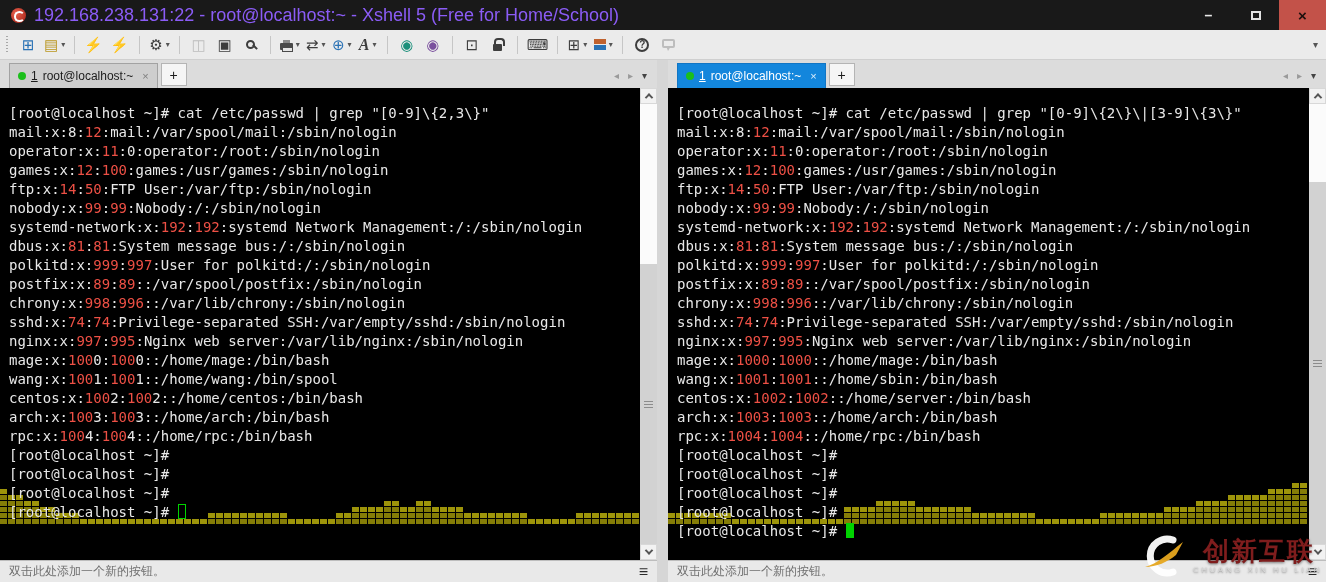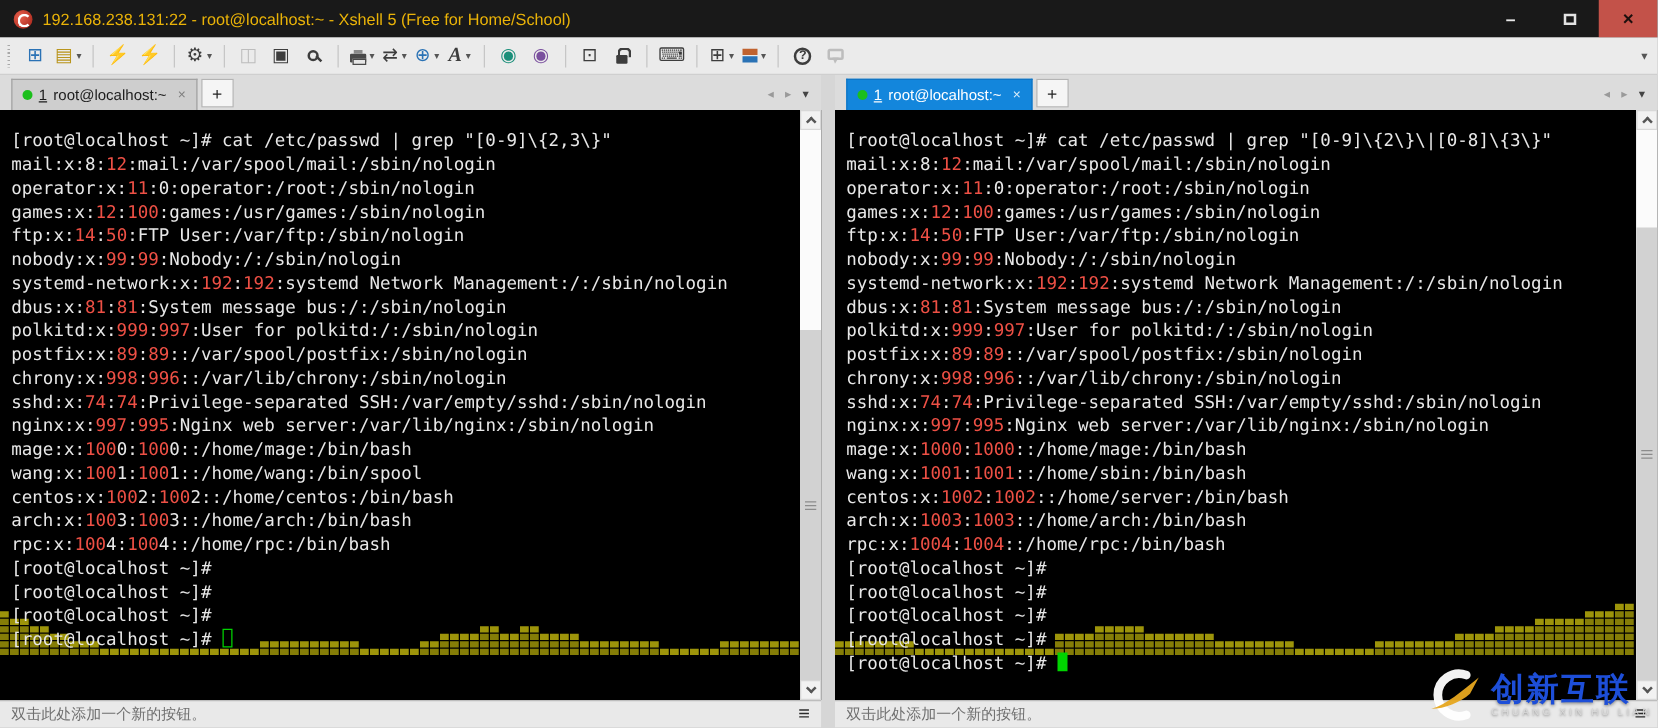--- a/index.html
+++ b/index.html
@@ -6,21 +6,21 @@
   html,body { width:1326px; height:582px; overflow:hidden; }
   body { font-family:"Liberation Sans", sans-serif; background:#d4d4d4; }
   .window { width:1326px; height:582px; display:flex; flex-direction:column; position:relative; }
 
   
   .titlebar { height:30px; background:#191919; display:flex; align-items:center; flex:0 0 30px; }
   .app-icon { width:15px; height:15px; border-radius:50%; margin:0 8px 0 11px;
               background:radial-gradient(circle at 35% 35%, #e8604d, #a01f14); position:relative; }
   .app-icon::after { content:""; position:absolute; left:3px; top:3px; width:7px; height:7px;
               border:2px solid #fff; border-right-color:transparent; border-radius:50%; }
-  .title-text { color:#eab308; font-size:13px; }
+  .title-text { color:#8b5cf6; font-size:18px; }
   .win-controls { margin-left:auto; display:flex; height:30px; }
   .wbtn { width:47px; height:30px; display:flex; align-items:center; justify-content:center;
           color:#e8e8e8; font-size:14px; font-weight:bold; }
   .wbtn.max span { width:10px; height:9px; border:2px solid #e2e2e2; display:block; }
   .wbtn.close { background:#c35249; color:#1c0f0d; font-size:15px; }
 
   
   .toolbar { height:30px; background:#ebebeb; border-bottom:1px solid #cfcfcf; display:flex;
              align-items:center; padding:0 8px 0 6px; flex:0 0 30px; }
   .grip { width:2px; height:18px; margin-right:7px;
@@ -105,21 +105,21 @@
 
   .statusbar { height:22px; flex:0 0 22px; background:#e9e9e9; border-top:1px solid #bdbdbd;
                display:flex; align-items:center; justify-content:space-between; padding:0 9px;
                font-size:12px; color:#6f6f6f; }
   .status-menu { color:#2b2b2b; font-size:16px; font-weight:bold; }
 
   
   .watermark { position:absolute; right:4px; bottom:3px; z-index:50; display:flex;
                align-items:center; gap:7px; }
   .wm-text { display:flex; flex-direction:column; line-height:1; }
-  .wm-cn { font-size:26px; font-weight:bold; color:#1d4ed8; text-shadow:0 1px 3px rgba(0,0,0,.55); letter-spacing:2px; }
+  .wm-cn { font-size:26px; font-weight:bold; color:#7f1d1d; text-shadow:0 1px 3px rgba(0,0,0,.55); letter-spacing:2px;margin-left:10px; }
   .wm-en { font-size:8px; color:#d9d9d9; letter-spacing:2.5px; margin-top:2px; text-shadow:0 1px 2px rgba(0,0,0,.5); }
 </style>
 </head>
 <body>
 
 <div class="window">
 
   <div class="titlebar">
     <span class="app-icon"></span>
     <span class="title-text">192.168.238.131:22 - root@localhost:~ - Xshell 5 (Free for Home/School)</span>
@@ -989,21 +989,21 @@
               <div class="eq-cell"></div>
               <div class="eq-cell"></div>
               <div class="eq-cell"></div>
               <div class="eq-cell"></div>
               <div class="eq-cell"></div>
               <div class="eq-cell"></div>
               <div class="eq-cell"></div>
             </div>
           </div>
         <div class="term-text" id="term-1">
-            <div class="term-line"><span class="seg-w">[root@localhost ~]# cat /etc/passwd | grep "[0-9]\{2\}\|[0-8]\{3\}"</span></div>
+            <div class="term-line"><span class="seg-w">[root@localhost ~]# cat /etc/passwd | grep "[0-9]\{2\}\|[3-9]\{3\}"</span></div>
             <div class="term-line"><span class="seg-w">mail:x:8:</span><span class="seg-r">12</span><span class="seg-w">:mail:/var/spool/mail:/sbin/nologin</span></div>
             <div class="term-line"><span class="seg-w">operator:x:</span><span class="seg-r">11</span><span class="seg-w">:0:operator:/root:/sbin/nologin</span></div>
             <div class="term-line"><span class="seg-w">games:x:</span><span class="seg-r">12</span><span class="seg-w">:</span><span class="seg-r">100</span><span class="seg-w">:games:/usr/games:/sbin/nologin</span></div>
             <div class="term-line"><span class="seg-w">ftp:x:</span><span class="seg-r">14</span><span class="seg-w">:</span><span class="seg-r">50</span><span class="seg-w">:FTP User:/var/ftp:/sbin/nologin</span></div>
             <div class="term-line"><span class="seg-w">nobody:x:</span><span class="seg-r">99</span><span class="seg-w">:</span><span class="seg-r">99</span><span class="seg-w">:Nobody:/:/sbin/nologin</span></div>
             <div class="term-line"><span class="seg-w">systemd-network:x:</span><span class="seg-r">192</span><span class="seg-w">:</span><span class="seg-r">192</span><span class="seg-w">:systemd Network Management:/:/sbin/nologin</span></div>
             <div class="term-line"><span class="seg-w">dbus:x:</span><span class="seg-r">81</span><span class="seg-w">:</span><span class="seg-r">81</span><span class="seg-w">:System message bus:/:/sbin/nologin</span></div>
             <div class="term-line"><span class="seg-w">polkitd:x:</span><span class="seg-r">999</span><span class="seg-w">:</span><span class="seg-r">997</span><span class="seg-w">:User for polkitd:/:/sbin/nologin</span></div>
             <div class="term-line"><span class="seg-w">postfix:x:</span><span class="seg-r">89</span><span class="seg-w">:</span><span class="seg-r">89</span><span class="seg-w">::/var/spool/postfix:/sbin/nologin</span></div>
             <div class="term-line"><span class="seg-w">chrony:x:</span><span class="seg-r">998</span><span class="seg-w">:</span><span class="seg-r">996</span><span class="seg-w">::/var/lib/chrony:/sbin/nologin</span></div>

